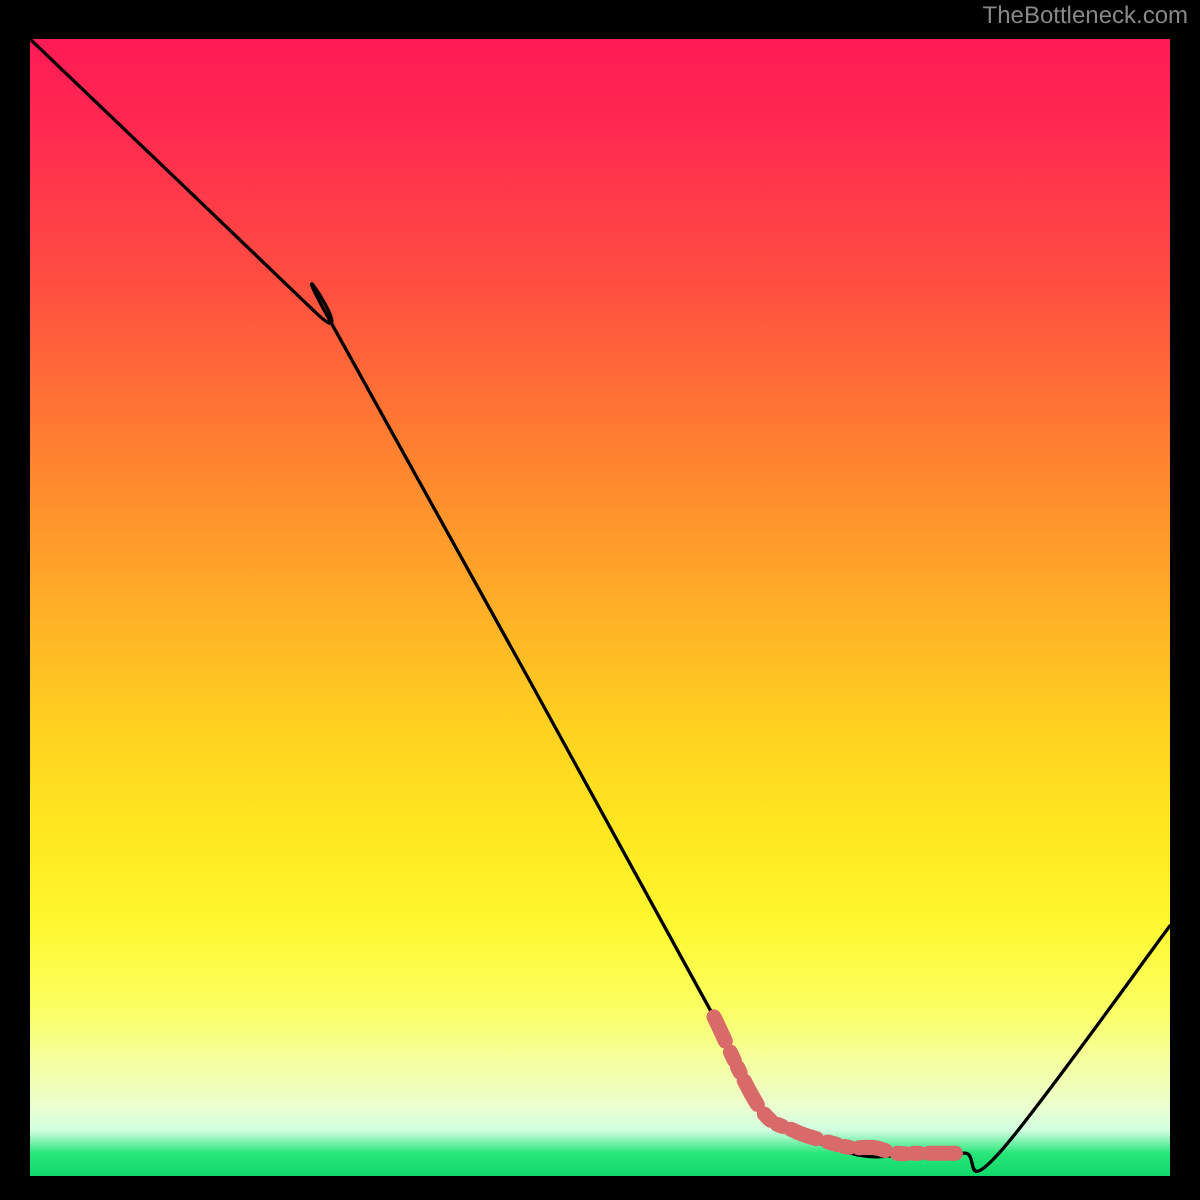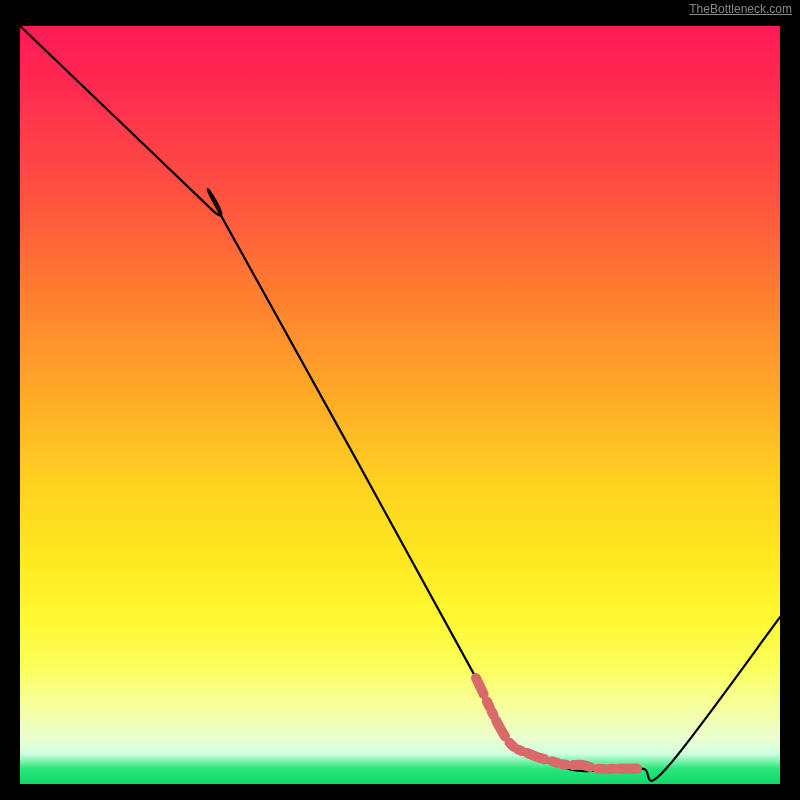--- a/index.html
+++ b/index.html
@@ -9,24 +9,23 @@
     background: #000;
     position: relative;
     overflow: hidden;
     font-family: Arial, sans-serif;
   }
   .watermark {
     position: absolute;
     top: 2px;
     right: 8px;
     color: #888;
-    font-size: 12px;
+    font-size: 16px;
     font-weight: 500;
     z-index: 10;
-    text-decoration: underline;
   }
   .plot-area {
     position: absolute;
     top: 26px;
     left: 20px;
     width: 760px;
     height: 758px;
     overflow: hidden;
   }
   .gradient-bg {

